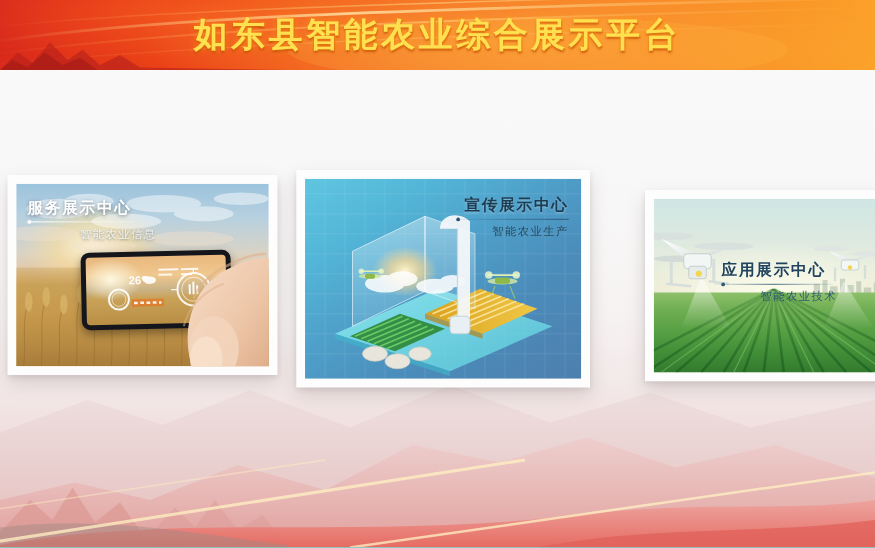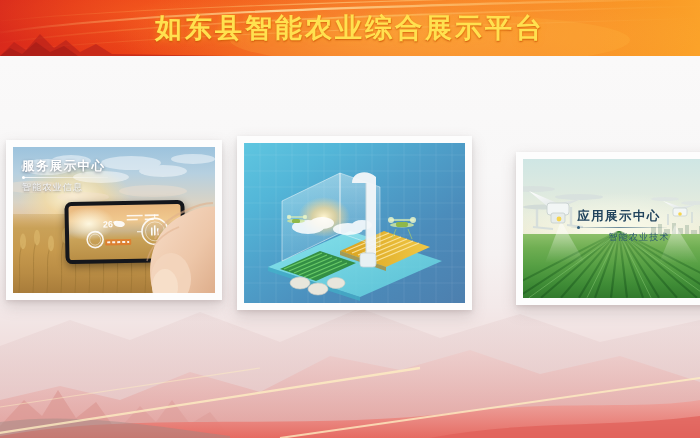--- a/index.html
+++ b/index.html
@@ -119,21 +119,21 @@
     top: -1px;
   }
   .cap-sub {
     font-size: 9px;
     letter-spacing: 1.2px;
     white-space: nowrap;
   }
 
   
   .cap-light .cap-title { color: #ffffff; text-shadow: 0 1px 3px rgba(40,50,70,0.55); }
-  .cap-light .cap-sub   { color: #f2f4f7; text-shadow: 0 1px 2px rgba(40,50,70,0.5); }
+  .cap-light .cap-sub   { color: #f2f4f7; text-shadow: 0 1px 2px rgba(40,50,70,0.5); margin-left: 42px; }
   .cap-light .cap-rule  { background: linear-gradient(90deg, rgba(255,255,255,.85), rgba(255,255,255,.15)); }
   .cap-light .cap-rule::after { background:#ffffff; left: 0; }
 
   .cap-dark .cap-title { color: #1d3c52; text-shadow: 0 1px 2px rgba(255,255,255,0.35); }
   .cap-dark .cap-sub   { color: #2b4d63; }
   .cap-dark .cap-rule  { background: linear-gradient(270deg, rgba(40,80,110,.7), rgba(40,80,110,.05)); }
   .cap-dark .cap-rule::after { background:#27536e; left: 0; }
 
   .cap-dark-c .cap-title { color: #21445c; text-shadow: 0 1px 2px rgba(255,255,255,0.4); }
   .cap-dark-c .cap-sub   { color: #2e5a72; padding-left: 40px; }
@@ -546,20 +546,25 @@
           </g>
 
           <g fill="#e8e6dc" stroke="#cfcdc2" stroke-width="0.6">
             <ellipse cx="56" cy="140" rx="10" ry="6"></ellipse>
             <ellipse cx="74" cy="146" rx="10" ry="6"></ellipse>
             <ellipse cx="92" cy="140" rx="9" ry="5.5"></ellipse>
           </g>
         </svg>
       </div>
 
+      <div class="card-caption cap-dark" style="right:10px; top:14px; text-align:right;">
+        <div class="cap-title">宣传展示中心</div>
+        <div class="cap-rule" style="width:90px; margin-left:auto;"></div>
+        <div class="cap-sub">智能农业生产</div>
+      </div>
     </div>
   </div>
 
   <div class="card" id="card-app">
     <div class="card-inner">
       <div class="c3-sky"></div>
       <div class="c3-haze"></div>
       <div class="c3-city">
         <svg viewBox="0 0 60 16" preserveAspectRatio="none">
           <g fill="#7e9a86">

